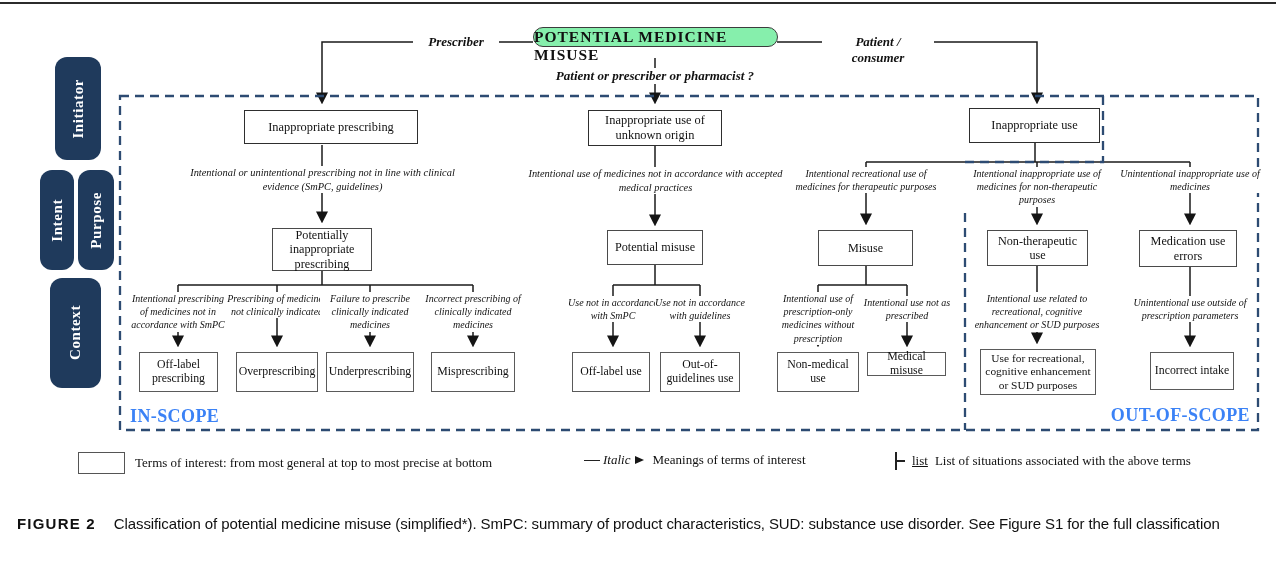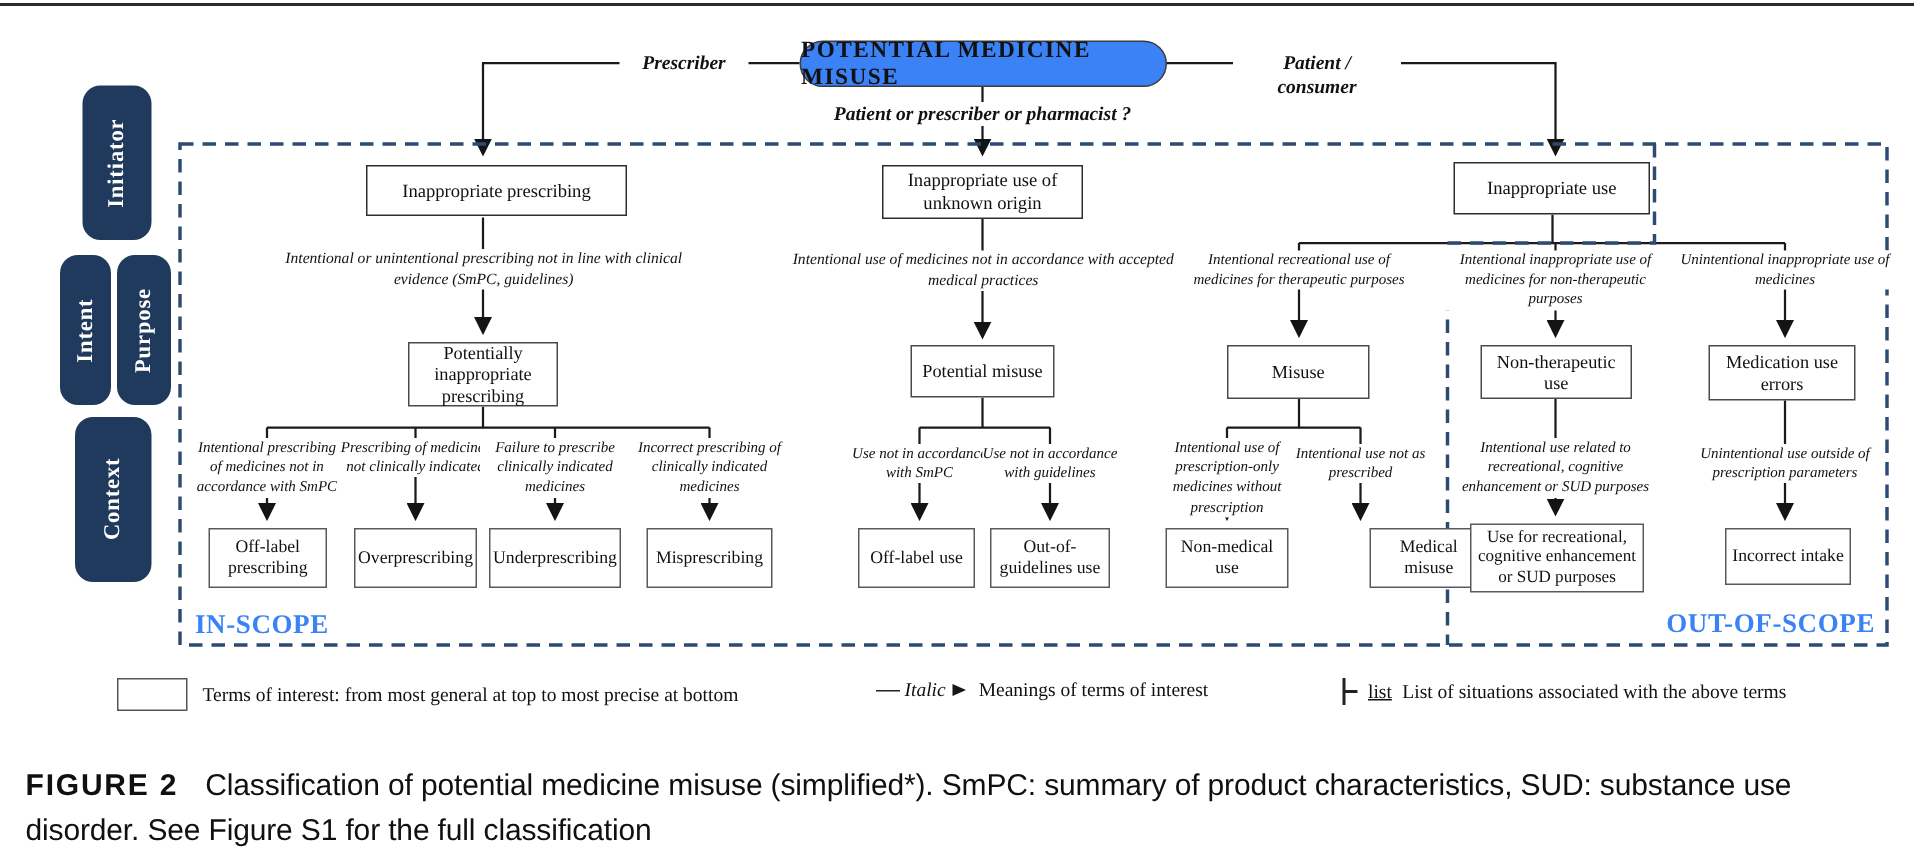--- a/index.html
+++ b/index.html
@@ -2,22 +2,22 @@
 <html><head>
 <meta charset="utf-8">
 <style>
   html,body{margin:0;padding:0;background:#fff;}
   *{box-sizing:border-box;}
   #stage{position:relative;width:1276px;height:576px;background:#fff;
          font-family:"Liberation Serif","DejaVu Serif",serif;color:#111;overflow:hidden;}
   #wires{position:absolute;left:0;top:0;z-index:1;}
   .top-rule{position:absolute;left:0;top:2px;width:1276px;height:2px;background:#2b2b2b;z-index:1;}
 
-  .oval{position:absolute;left:533px;top:27px;width:245px;height:31px;border:1.6px solid #3c3c3c;
-        border-radius:16px;background:#3b82f6;display:flex;align-items:center;justify-content:center;
+  .oval{position:absolute;left:533px;top:27px;width:245px;height:20px;border:1.6px solid #3c3c3c;
+        border-radius:16px;background:#86efac;display:flex;align-items:flex-start;justify-content:center;
         font-size:15.5px;font-weight:bold;letter-spacing:1px;z-index:3;}
   .wire-label{position:absolute;background:#fff;font-style:italic;font-weight:600;font-size:13px;
         text-align:center;z-index:3;padding:0 6px;}
 
   .box{position:absolute;background:#fff;border:1px solid #5a5a5a;display:flex;align-items:center;
        justify-content:center;text-align:center;font-size:11.8px;line-height:1.18;z-index:2;padding:1px 2px;}
   .box.main{border:1.4px solid #2e2e2e;font-size:12.4px;}
   .box.mid{border:1.1px solid #4a4a4a;font-size:12.2px;}
 
   .meaning{position:absolute;background:#fff;font-style:italic;font-size:10px;line-height:1.32;
@@ -35,21 +35,21 @@
   .legend-dash{width:16px;height:0;border-top:1.4px solid #222;margin-right:3px;}
   .legend-arrow{width:0;height:0;border-left:9px solid #161616;border-top:4.5px solid transparent;
        border-bottom:4.5px solid transparent;margin:0 8px 0 5px;}
   .legend-italic{font-style:italic;margin-right:0;}
   .legend-tick{position:relative;width:10px;height:18px;margin-right:7px;}
   .legend-tick::before{content:"";position:absolute;left:0;top:0;width:1.6px;height:18px;background:#222;}
   .legend-tick::after{content:"";position:absolute;left:1px;top:8px;width:9px;height:1.6px;background:#222;}
   .legend-list-word{text-decoration:underline;margin-right:7px;}
 
   .caption{position:absolute;left:17px;top:509px;width:1248px;z-index:3;
-       font-family:"Liberation Sans","DejaVu Sans",sans-serif;font-size:20px;line-height:30px;
+       font-family:"Liberation Sans","DejaVu Sans",sans-serif;font-size:15px;line-height:30px;
        color:#101010;letter-spacing:-0.1px;}
   .caption .tag{font-weight:bold;letter-spacing:1.2px;margin-right:18px;}
 </style>
 </head>
 <body>
 
 <div id="stage">
 
   <div class="top-rule"></div>
 
@@ -140,21 +140,21 @@
   <div class="meaning" style="left:972px;top:292px;width:130px;">Intentional use related to recreational, cognitive enhancement or SUD purposes</div>
   <div class="meaning" style="left:1125px;top:296px;width:130px;">Unintentional use outside of prescription parameters</div>
 
   <div class="box" style="left:139px;top:352px;width:79px;height:40px;">Off-label prescribing</div>
   <div class="box" style="left:236px;top:352px;width:82px;height:40px;">Overprescribing</div>
   <div class="box" style="left:326px;top:352px;width:88px;height:40px;">Underprescribing</div>
   <div class="box" style="left:431px;top:352px;width:84px;height:40px;">Misprescribing</div>
   <div class="box" style="left:572px;top:352px;width:78px;height:40px;">Off-label use</div>
   <div class="box" style="left:660px;top:352px;width:80px;height:40px;">Out-of-guidelines use</div>
   <div class="box" style="left:777px;top:352px;width:82px;height:40px;">Non-medical use</div>
-  <div class="box" style="left:867px;top:352px;width:79px;height:40px;margin-left:46px;">Medical misuse</div>
+  <div class="box" style="left:867px;top:352px;width:79px;height:24px;">Medical misuse</div>
   <div class="box" style="left:980px;top:349px;width:116px;height:46px;font-size:11.4px;">Use for recreational, cognitive enhancement or SUD purposes</div>
   <div class="box" style="left:1150px;top:352px;width:84px;height:38px;">Incorrect intake</div>
 
   <div class="scope-label" style="left:130px;top:406px;">IN-SCOPE</div>
   <div class="scope-label" style="left:1090px;top:405px;width:160px;text-align:right;">OUT-OF-SCOPE</div>
 
   <div class="legend" style="left:78px;">
     <div class="legend-swatch"></div>
     <span>Terms of interest: from most general at top to most precise at bottom</span>
   </div>

